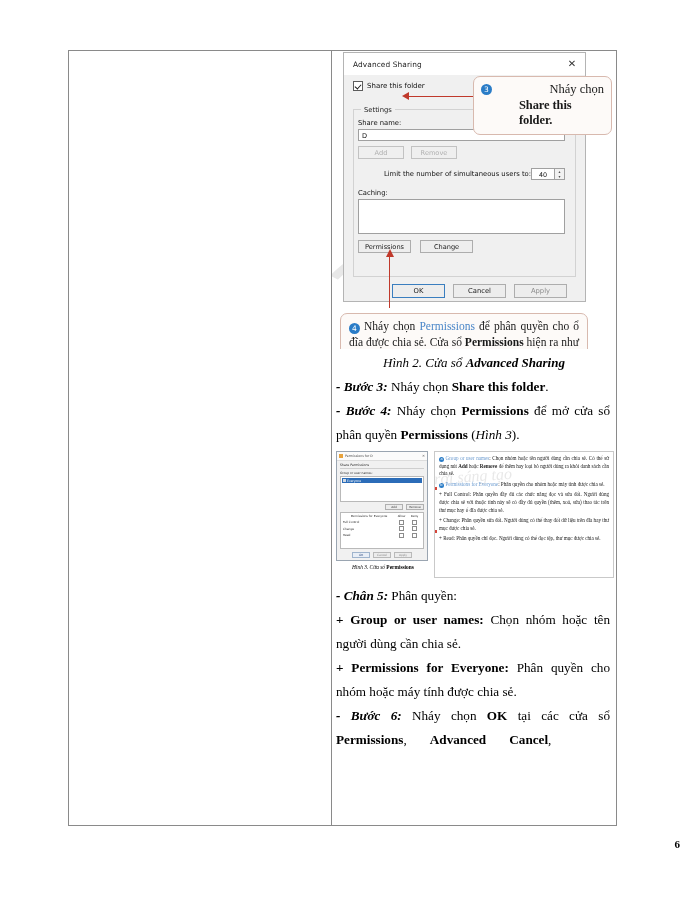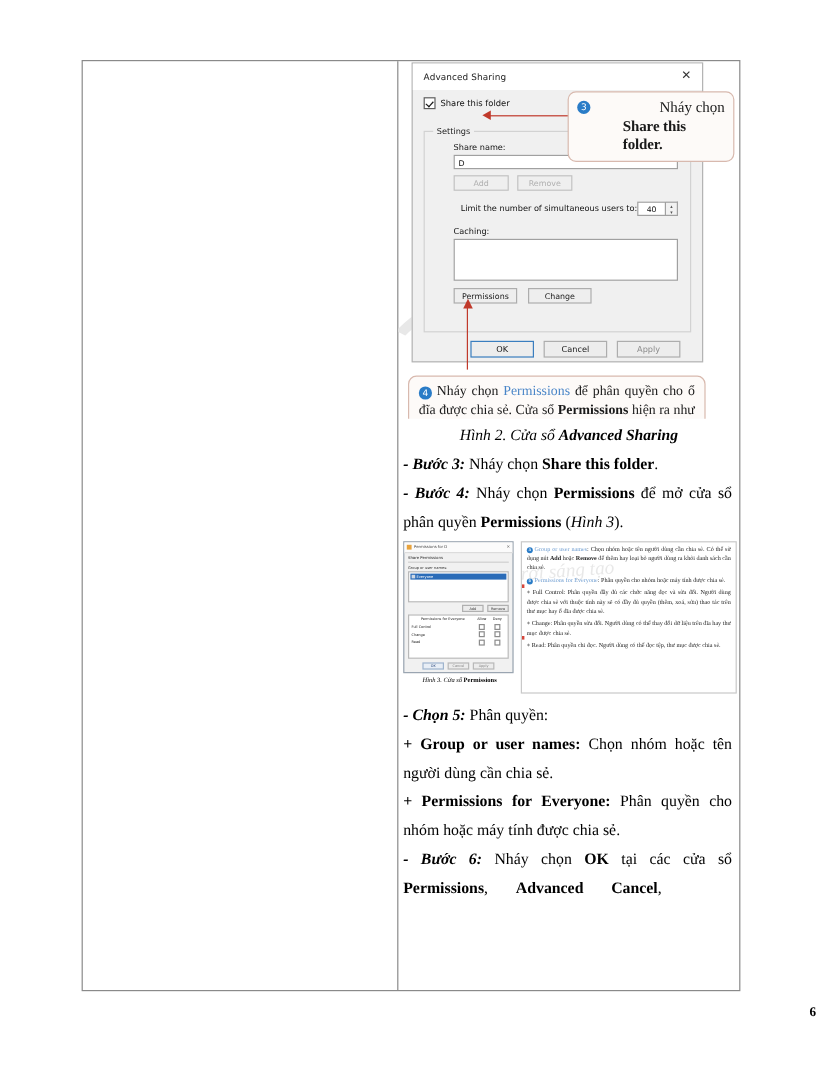--- a/index.html
+++ b/index.html
@@ -116,21 +116,21 @@
     width: 3px; height: 5px;
     border: solid #1a1a1a;
     border-width: 0 1px 1px 0;
     transform: rotate(42deg);
   }
   .chk-label { font-size: 7px; color: #111; }
 
   .groupbox {
     border: 1px solid #d2d2d2;
     margin-top: 18px;
-    padding: 9px 10px 9px 24px;
+    padding: 9px 10px 9px 4px;
     position: relative;
     height: 168px;
     box-sizing: border-box;
   }
   .groupbox-legend {
     position: absolute;
     top: -4.5px;
     left: 7px;
     background: #f0f0f0;
     padding: 0 3px;
@@ -708,21 +708,21 @@
           <span class="f3-num">b</span><span class="f3-blue">Permissions for </span><span class="f3-blue">Everyone</span><span>: Phân quyền cho nhóm hoặc máy tính được chia sẻ.</span>
         </p>
 
         <p>+ Full Control: Phân quyền đầy đủ các chức năng đọc và sửa đổi. Người dùng được chia sẻ với thuộc tính này sẽ có đầy đủ quyền (thêm, xoá, sửa) thao tác trên thư mục hay ổ đĩa được chia sẻ.</p>
         <p>+ Change: Phân quyền sửa đổi. Người dùng có thể thay đổi dữ liệu trên đĩa hay thư mục được chia sẻ.</p>
         <p>+ Read: Phân quyền chỉ đọc. Người dùng có thể đọc tệp, thư mục được chia sẻ.</p>
       </div>
     </div>
 
     <div class="para" style="margin-top:6px;">
-      <span class="bi">- Chọn 5:</span><span> Phân quyền:</span>
+      <span class="bi">- Chân 5:</span><span> Phân quyền:</span>
     </div>
 
     <div class="para">
       <span class="b">+ Group or user names:</span><span> Chọn nhóm hoặc tên người dùng cần chia sẻ.</span>
     </div>
 
     <div class="para">
       <span class="b">+ Permissions for Everyone:</span><span> Phân quyền cho nhóm hoặc máy tính được chia sẻ.</span>
     </div>
 

